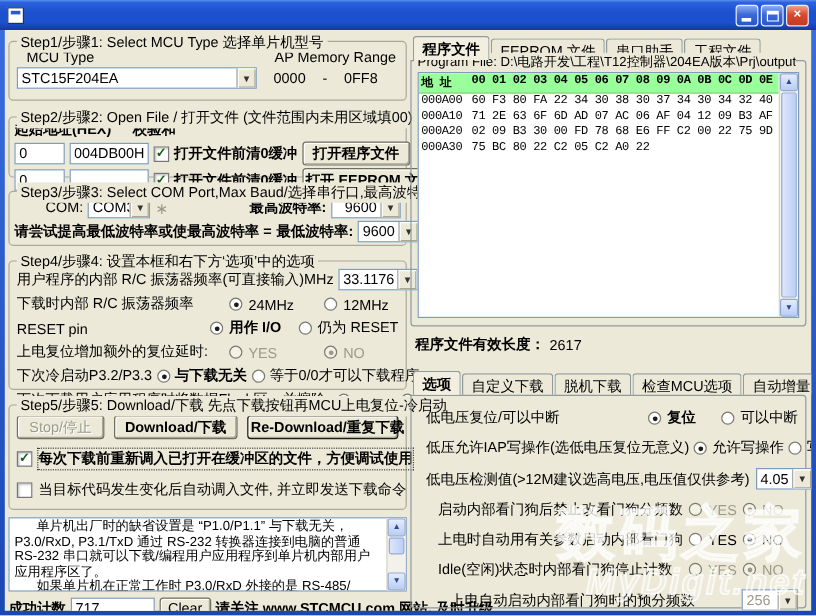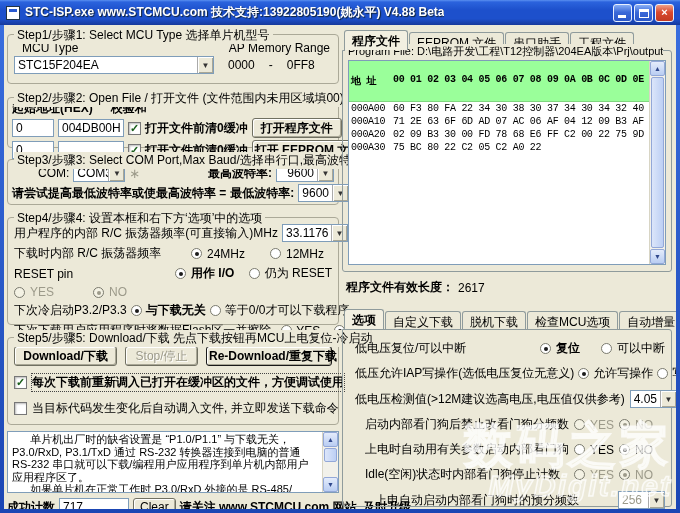--- a/index.html
+++ b/index.html
@@ -60,21 +60,21 @@
   
   .tabs { display:flex; align-items:flex-end; height:20px; padding-left:2px; }
   .tab { border:1px solid #8f9b9c; border-bottom:none; border-radius:3px 3px 0 0; background:#ece9d8;
     padding:2px 7px 2px; margin-right:1px; white-space:nowrap; height:18px; }
   .tab.act { background:#f2efe1; height:20px; font-weight:bold; position:relative; z-index:2; }
   
   .hexwrap { position:absolute; left:5px; right:5px; top:9px; bottom:6px;
     border:1px solid #7f9db9; background:#fff; display:flex; }
   .hexbody { flex:1; overflow:hidden; font-family:"Liberation Mono",monospace; font-size:10px;
     letter-spacing:-0.3px; white-space:nowrap; }
-  .hexhead { background:#9aff9a; font-weight:bold; display:flex; padding:13px 2px; border-bottom:1px solid #7fd67f;}
+  .hexhead { background:#9aff9a; font-weight:bold; display:flex; padding:1px 2px; border-bottom:1px solid #7fd67f;}
   .hexrow { display:flex; padding:0 2px; line-height:13px; }
   .haddr { width:42px; flex:none; }
   .hbytes { flex:1; }
   .hexrow:first-of-type { margin-top:8px; }
   
   .vsb { width:16px; flex:none; background:#f2f1ea; border-left:1px solid #d8d5c4;
     display:flex; flex-direction:column; justify-content:space-between; }
   .sb-btn { height:15px; background:linear-gradient(180deg,#e4ecfb,#b9cdf2); border:1px solid #93a8d8;
     border-radius:2px; font-size:7px; color:#30488c; text-align:center; line-height:13px; }
   .sb-thumb { flex:1; margin:1px 1px; background:linear-gradient(90deg,#dce6fa,#bccff4); border:1px solid #93a8d8; border-radius:2px; }
@@ -87,21 +87,20 @@
   .wm-main { font-size:48px; font-weight:bold; letter-spacing:4px; line-height:46px; }
   .wm-sub { font-size:30px; font-style:italic; font-weight:bold; letter-spacing:2px; }
 </style>
 </head>
 <body>
 
 <div class="window">
 
   <div class="titlebar">
     <span class="app-icon"></span>
-    <span class="title-text">STC-ISP.exe    www.STCMCU.com    技术支持:13922805190(姚永平)    V4.88 Beta</span>
     <div class="tb-btns">
       <div class="tb-btn">
           <span class="glyph-min"></span>
         </div>
       <div class="tb-btn">
           <span class="glyph-max"></span>
         </div>
       <div class="tb-btn close"><span>×</span></div>
     </div>
   </div>
@@ -191,20 +190,21 @@
           <span class="lbl">12MHz</span>
         </div>
         <div class="r" style="padding:3px 6px 0; gap:5px;">
           <span class="lbl" style="width:172px;">RESET pin</span>
           <span class="radio sel"></span>
           <span class="lbl" style="width:58px; font-weight:bold;">用作 I/O</span>
           <span class="radio"></span>
           <span class="lbl">仍为 RESET</span>
         </div>
         <div class="r" style="padding:3px 6px 0; gap:5px;">
+          <span class="lbl" style="width:172px;">上电复位增加额外的复位延时:</span>
           <span class="radio rdis"></span>
           <span class="lbl dis" style="width:58px;">YES</span>
           <span class="radio rdis sel"></span>
           <span class="lbl dis">NO</span>
         </div>
         <div class="r" style="padding:3px 6px 0; gap:4px;">
           <span class="lbl">下次冷启动P3.2/P3.3</span>
           <span class="radio sel"></span>
           <span class="lbl" style="font-weight:bold;">与下载无关</span>
           <span class="radio"></span>
@@ -215,22 +215,22 @@
           <span class="radio" style="margin-left:6px;"></span>
           <span class="lbl">YES</span>
           <span class="radio sel" style="margin-left:10px;"></span>
           <span class="lbl">NO</span>
         </div>
       </div>
 
       <div class="gb" style="margin-top:12px; height:88px;">
         <span class="gbt">Step5/步骤5: Download/下载   先点下载按钮再MCU上电复位-冷启动</span>
         <div class="r" style="padding:8px 6px 0; gap:8px;">
+          <button class="btn disb" style="width:76px;">Stop/停止</button>
           <button class="btn" style="width:108px; font-weight:bold;">Download/下载</button>
-          <button class="btn disb" style="width:76px;">Stop/停止</button>
           <button class="btn def" style="width:126px; padding:0 2px;">Re-Download/重复下载</button>
         </div>
         <div class="r" style="padding:8px 6px 0; gap:5px;">
           <span class="chk">✓</span>
           <span class="lbl" style="outline:1px dotted #444; font-weight:bold;">每次下载前重新调入已打开在缓冲区的文件，方便调试使用</span>
         </div>
         <div class="r" style="padding:9px 6px 0; gap:5px;">
           <span class="chk"></span>
           <span class="lbl">当目标代码发生变化后自动调入文件, 并立即发送下载命令</span>
         </div>

